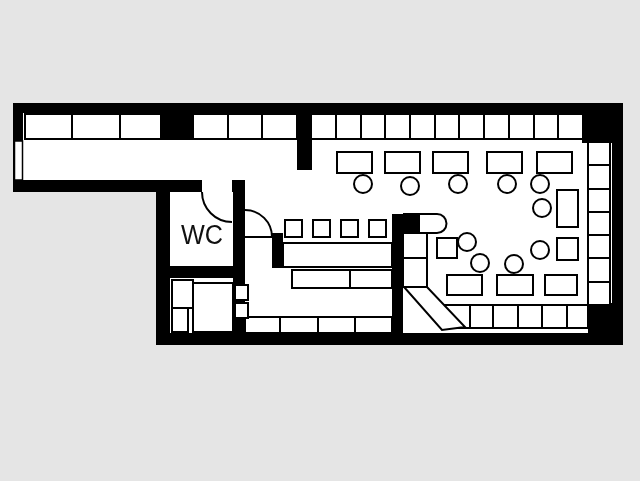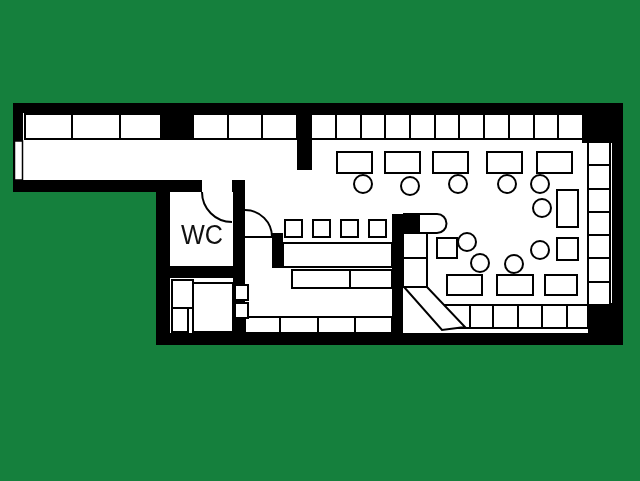--- a/index.html
+++ b/index.html
@@ -1,16 +1,16 @@
 <!DOCTYPE html>
 <html><head>
 <meta charset="utf-8">
 <style>
   html,body{margin:0;padding:0;background:#ffffff;}
-  .stage{width:640px;height:481px;position:relative;background:#15803d;overflow:hidden;}
+  .stage{width:640px;height:481px;position:relative;background:#e5e5e5;overflow:hidden;}
   svg{display:block;}
   .wc-text{font-family:"Liberation Sans","DejaVu Sans",sans-serif;font-size:27px;fill:#111111;}
 </style>
 </head>
 <body>
 
 <div class="stage">
   <svg id="plan" width="640" height="481" viewBox="0 0 640 481" xmlns="http://www.w3.org/2000/svg">
     <polygon points="23,113 612,113 612,333 170,333 170,192 23,192" fill="#ffffff" stroke="none"></polygon>
       <rect x="13" y="103" width="610" height="10" fill="#000000" stroke="none"></rect>

